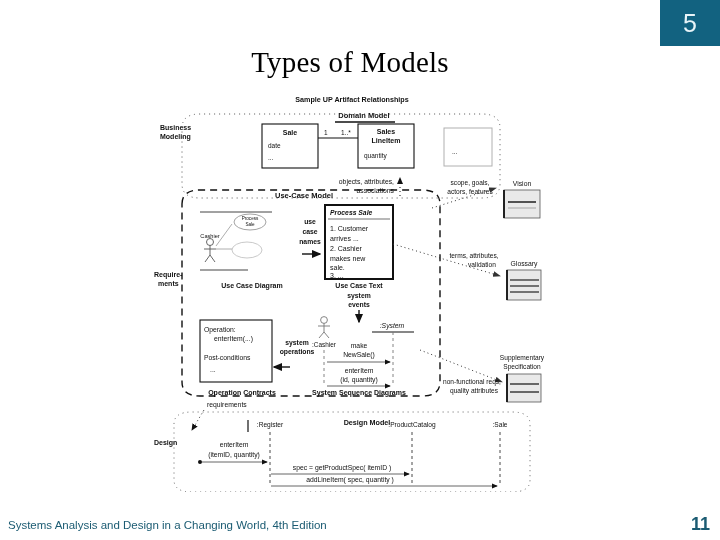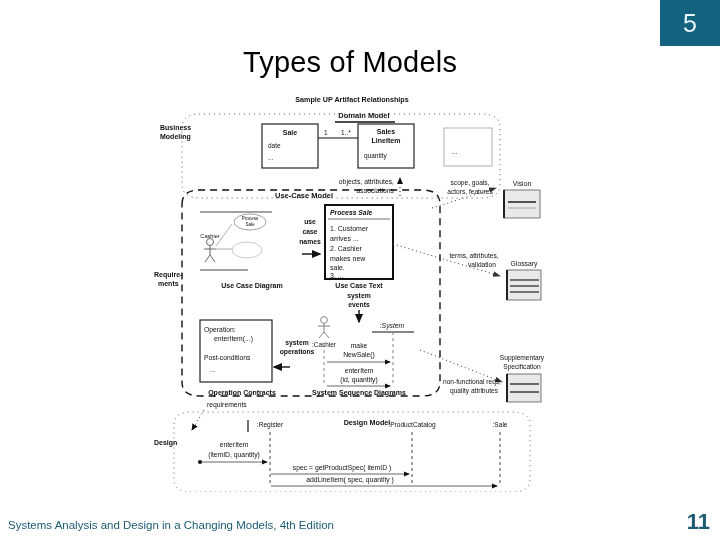--- a/index.html
+++ b/index.html
@@ -38,37 +38,37 @@
   }
   
   .slide-title {
     position: absolute;
     top: 46px;
     left: 0;
     width: 700px;
     text-align: center;
     font-size: 29px;
     color: #000000;
-    font-family: Liberation Sans, sans-serif;
+    font-family: Liberation Serif, serif;
     letter-spacing: 0.2px;
   }
   
   .footer-text {
     position: absolute;
     left: 8px;
     bottom: 9px;
     font-size: 11.5px;
     color: #1b5b72;
     font-family: "Liberation Sans", sans-serif;
   }
   .footer-page {
     position: absolute;
     right: 10px;
     bottom: 5px;
-    font-size: 22px;
+    font-size: 18px;
     font-weight: bold;
     color: #1b5b72;
     font-family: "Liberation Sans", sans-serif;
   }
   
   .diagram {
     position: absolute;
     left: 152px;
     top: 92px;
     width: 400px;
@@ -263,16 +263,16 @@
       <circle cx="48" cy="370" r="2" fill="#111"></circle>
 
       <text class="dg-text" x="190" y="378" text-anchor="middle" font-size="6.8">spec = getProductSpec( itemID )</text>
       <path d="M119,382 L257,382" stroke="#555" stroke-width="0.9" marker-end="url(#arrowFill)"></path>
 
       <text class="dg-text" x="198" y="390" text-anchor="middle" font-size="6.8">addLineItem( spec, quantity )</text>
       <path d="M119,394 L345,394" stroke="#555" stroke-width="0.9" marker-end="url(#arrowFill)"></path>
     </svg>
   </div>
 
-  <div class="footer-text">Systems Analysis and Design in a Changing Models, 4th Edition</div>
+  <div class="footer-text">Systems Analysis and Design in a Changing World, 4th Edition</div>
 
   <div class="footer-page">11</div>
 </div>
 
 </body></html>

